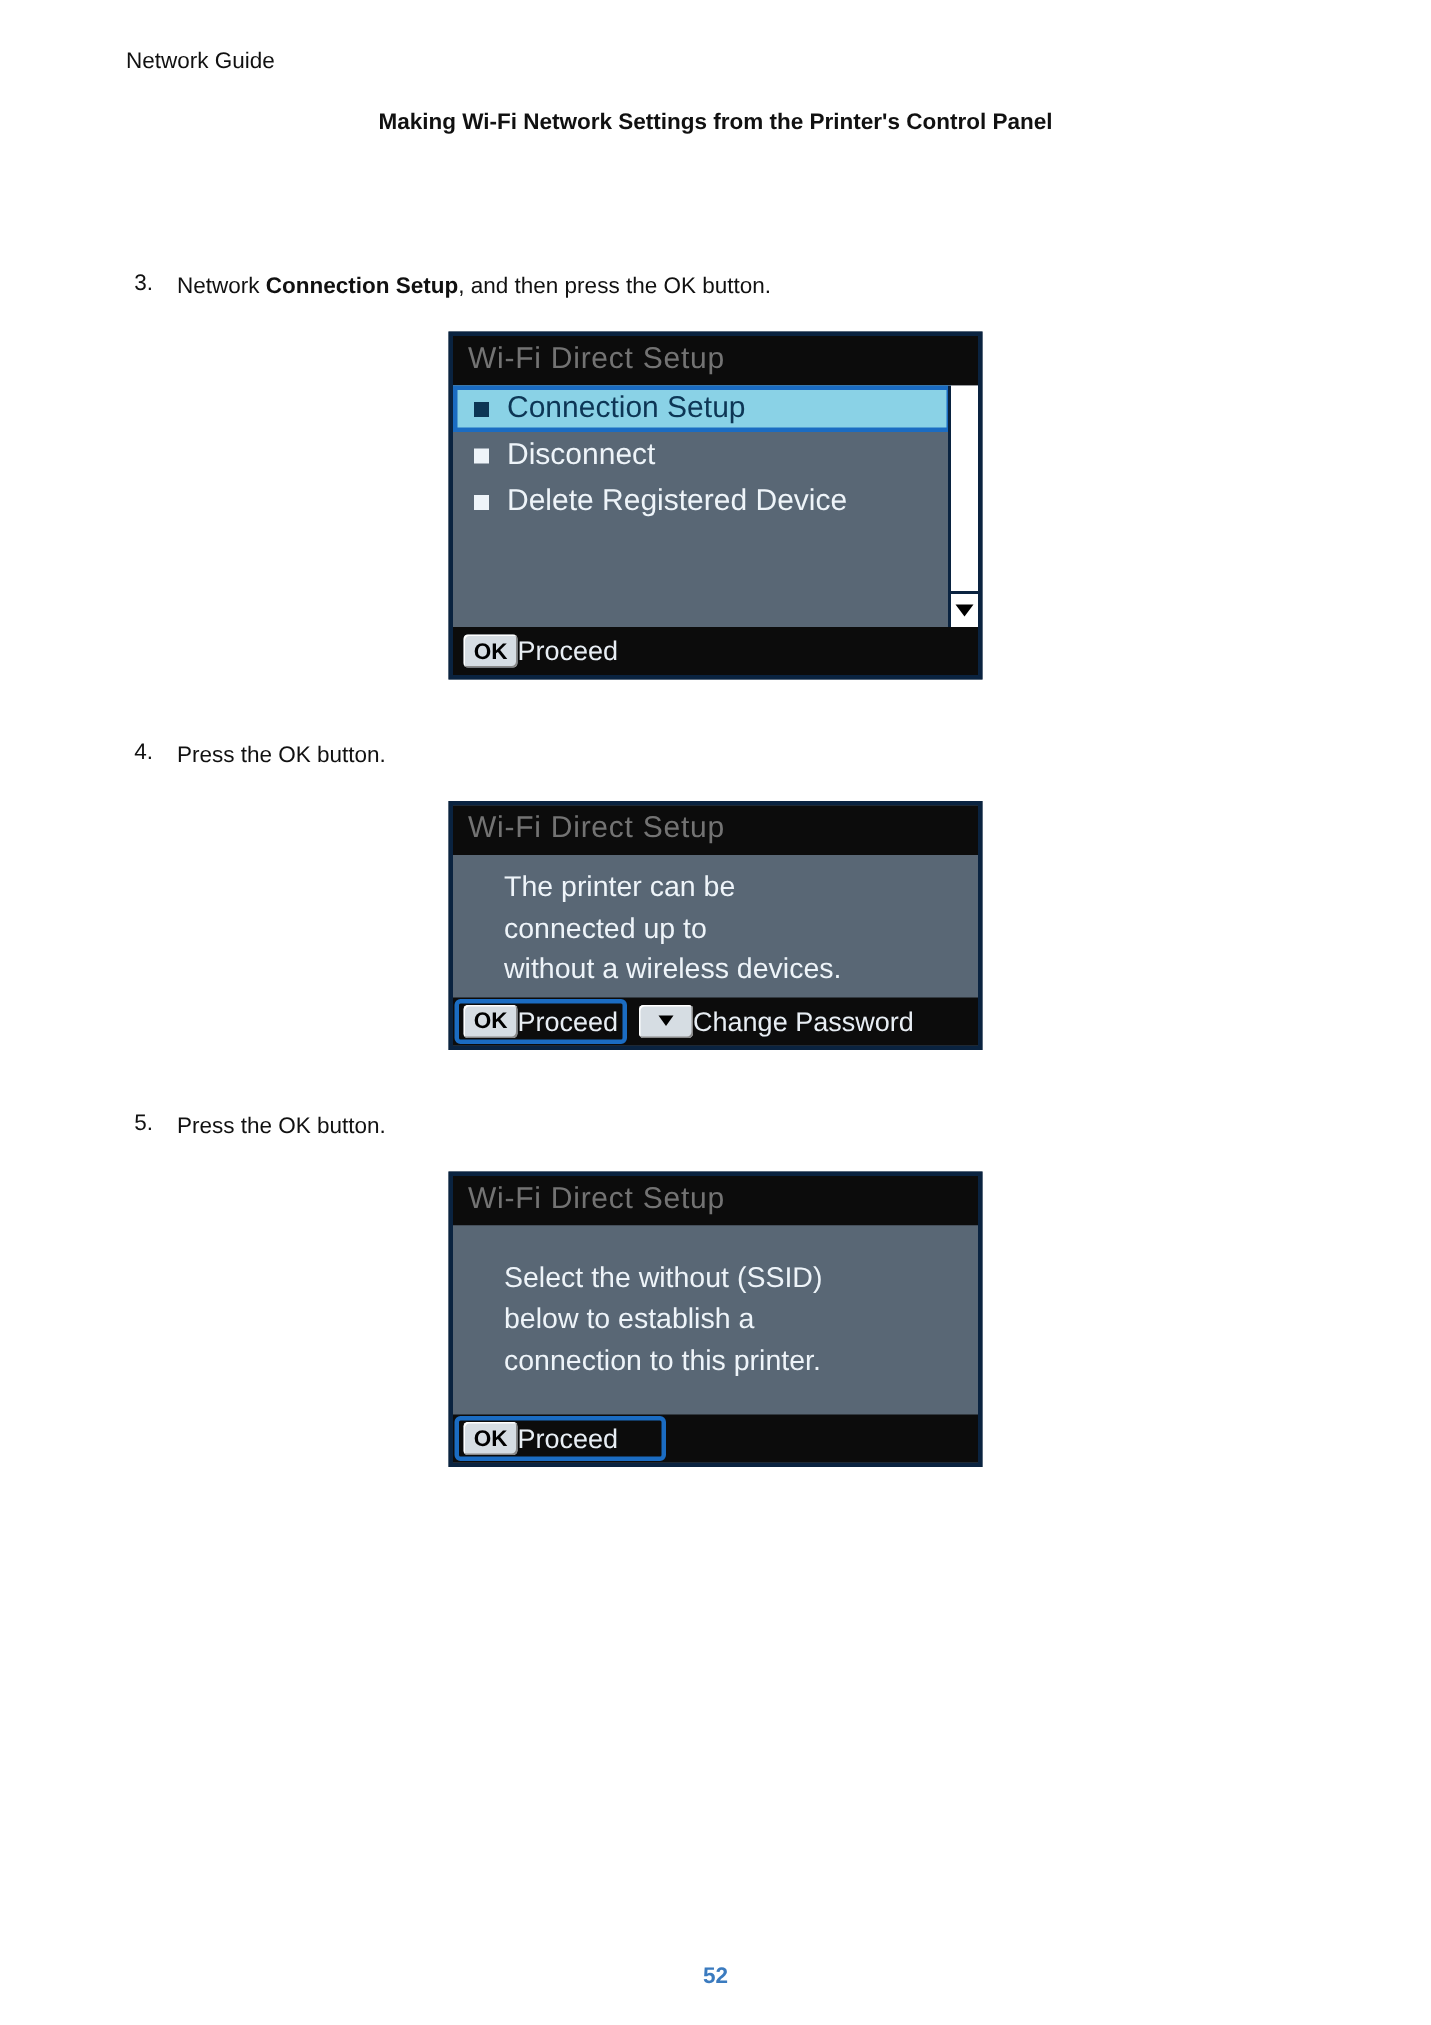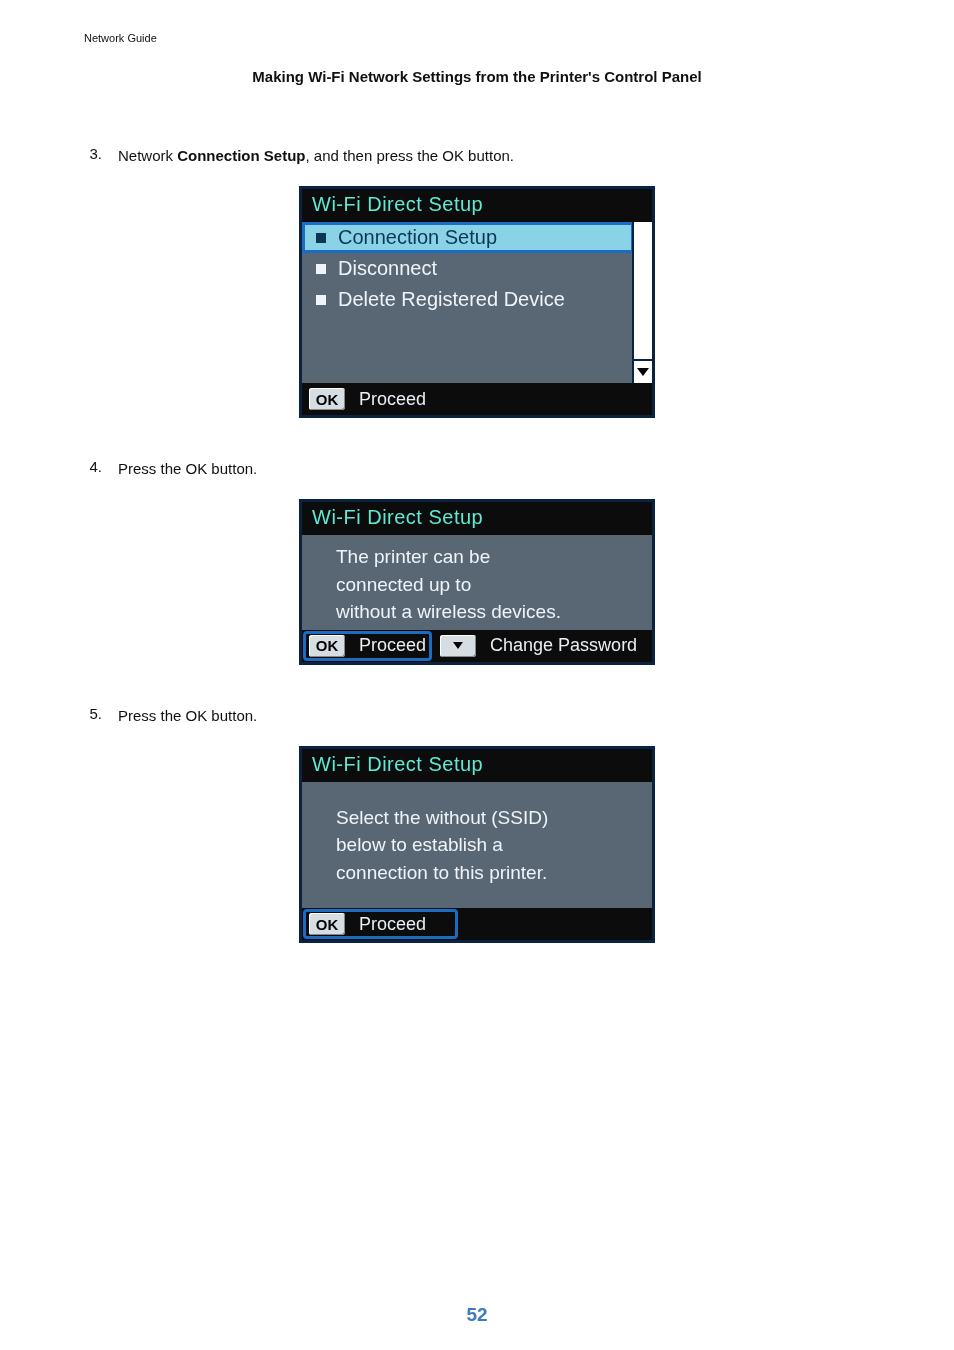--- a/index.html
+++ b/index.html
@@ -20,28 +20,28 @@
     color: var(--text);
   }
   .page {
     width: 954px;
     min-height: 1350px;
     box-sizing: border-box;
     padding: 32px 84px 40px 84px;
     position: relative;
   }
   .doc-title {
-    font-size: 11px;
+    font-size: 15px;
     margin-bottom: 24px;
   }
   .section-title {
     text-align: center;
     font-weight: bold;
     font-size: 15px;
-    margin-bottom: 60px;
+    margin-bottom: 90px;
   }
   ol.steps {
     list-style: none;
     padding: 0;
     margin: 0;
   }
   li.step {
     font-size: 15px;
     margin-bottom: 40px;
     counter-increment: none;
@@ -63,21 +63,21 @@
   
   .lcd {
     width: 350px;
     margin: 0 auto 40px auto;
     border: 3px solid var(--lcd-navy);
     background: #596775;
     font-family: "Segoe UI", Arial, sans-serif;
   }
   .lcd-title {
     background: var(--lcd-black);
-    color: #5eead4;
+    color: #737373;
     padding: 4px 10px 6px 10px;
     font-size: 20px;
     font-weight: 500;
     letter-spacing: 0.5px;
   }
   .lcd-body { position: relative; }
   .lcd-list .lcd-item {
     display: flex;
     align-items: center;
     gap: 12px;
@@ -132,22 +132,22 @@
     background: var(--lcd-black);
     display: flex;
     align-items: stretch;
     padding: 3px;
     gap: 6px;
     color: #e8eef4;
     font-size: 18px;
   }
   .lcd-hint {
     display: inline-flex;
-    align-items: center;
-    gap: 14px;
+    align-items: flex-end;
+    gap: 0;
     padding: 2px 4px;
   }
   .lcd-hint.highlight {
     outline: 3px solid var(--lcd-selected-border);
     outline-offset: -1px;
     border-radius: 2px;
   }
   .ok-chip, .key-chip {
     display: inline-flex;
     align-items: center;
@@ -169,21 +169,21 @@
     font-size: 19px;
     line-height: 1.45;
   }
   .page-number {
     position: absolute;
     bottom: 24px;
     left: 0; right: 0;
     text-align: center;
     color: var(--accent-blue);
     font-weight: bold;
-    font-size: 19px;
+    font-size: 15px;
   }
 </style>
 </head>
 <body>
 
 <div class="page">
 
   <div class="doc-title">Network Guide</div>
 
   <div class="section-title">Making Wi-Fi Network Settings from the Printer's Control Panel</div>

